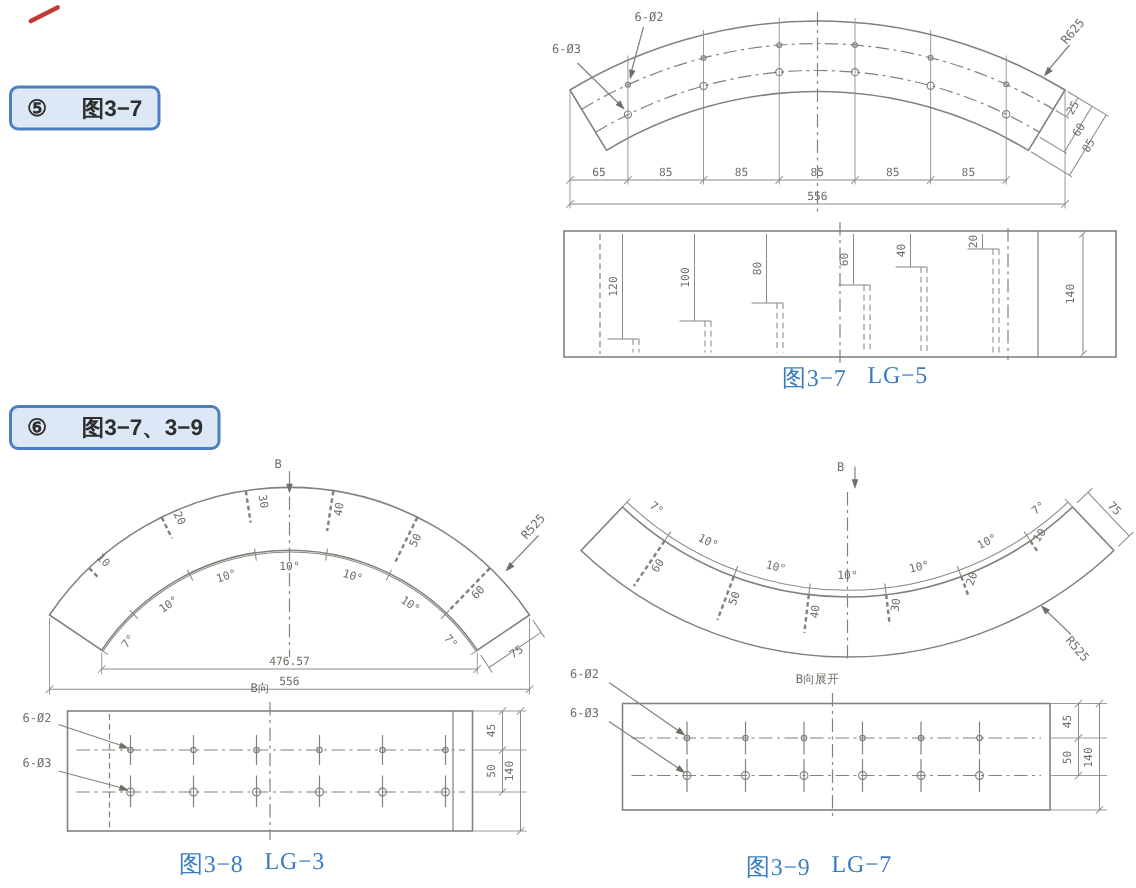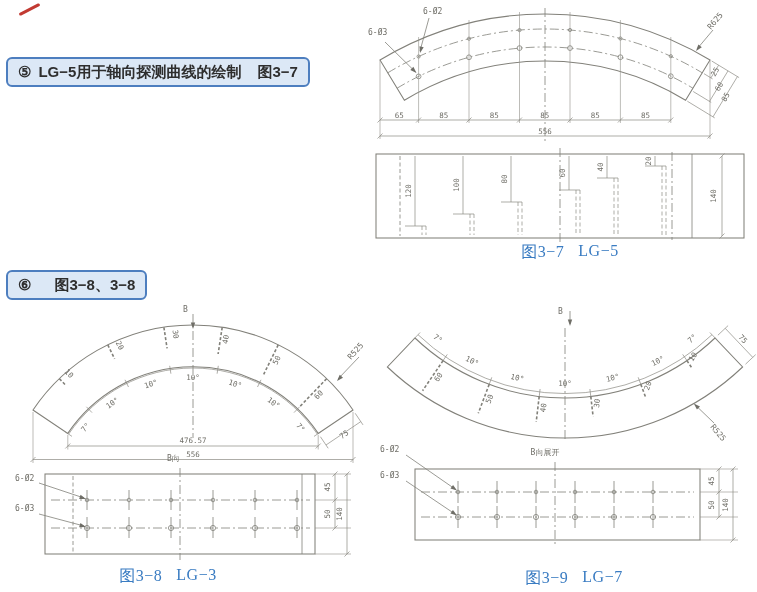--- a/index.html
+++ b/index.html
@@ -27,26 +27,25 @@
   text.dt{font-family:"DejaVu Sans Mono",monospace;font-size:7.5px;fill:#6f6e67}
   text.lt{font-family:"DejaVu Sans Mono","DejaVu Sans",sans-serif;font-size:8px;fill:#6f6e67}
 </style>
 </head>
 <body>
 
 <div class="redmark"></div>
 
 <div class="hdr" style="left:6px;top:57px">
   <span class="badge">⑤</span>
-  <span>LG−5用于轴向探测曲线的绘制</span>
   <span class="href">图3−7</span>
 </div>
 <div class="hdr" style="left:6px;top:270px">
   <span class="badge">⑥</span>
-  <span class="href">图3−8、3−8</span>
+  <span class="href">图3−7、3−9</span>
 </div>
 
 <svg class="panel" style="left:365px;top:2px" width="390" height="146" viewBox="0 0 390 146">
   <g>
     <path class="ln" d="M15,58 A319 319 0 0 1 345,58 L320.6,98.2 A272 272 0 0 0 39.4,98.2 Z"></path>
     <path class="th dd" d="M22.8,70.8 A304 304 0 0 1 337.2,70.8"></path>
     <path class="th dd" d="M32.1,86.2 A286 286 0 0 1 327.9,86.2"></path>
     <line class="th dd" x1="180" y1="6" x2="180" y2="140"></line>
   </g>
   <g>
@@ -417,16 +416,16 @@
     <line class="tick" x1="338.5" y1="77.5" x2="343.5" y2="72.5"></line>
     <text class="dt" text-anchor="middle" transform="translate(336,39) rotate(-90)">45</text>
     <text class="dt" text-anchor="middle" transform="translate(336,63) rotate(-90)">50</text>
     <line x1="355" y1="27" x2="355" y2="98"></line>
     <line class="tick" x1="352.5" y1="29.5" x2="357.5" y2="24.5"></line>
       <line class="tick" x1="352.5" y1="100.5" x2="357.5" y2="95.5"></line>
     <text class="dt" text-anchor="middle" transform="translate(350,63) rotate(-90)">140</text>
   </g>
 </svg>
 
-<div class="cap" style="left:474px;top:568px;width:200px">
+<div class="cap" style="left:446px;top:568px;width:200px">
   <span>图3−9</span>
   <span>LG−7</span>
 </div>
 
 </body></html>

